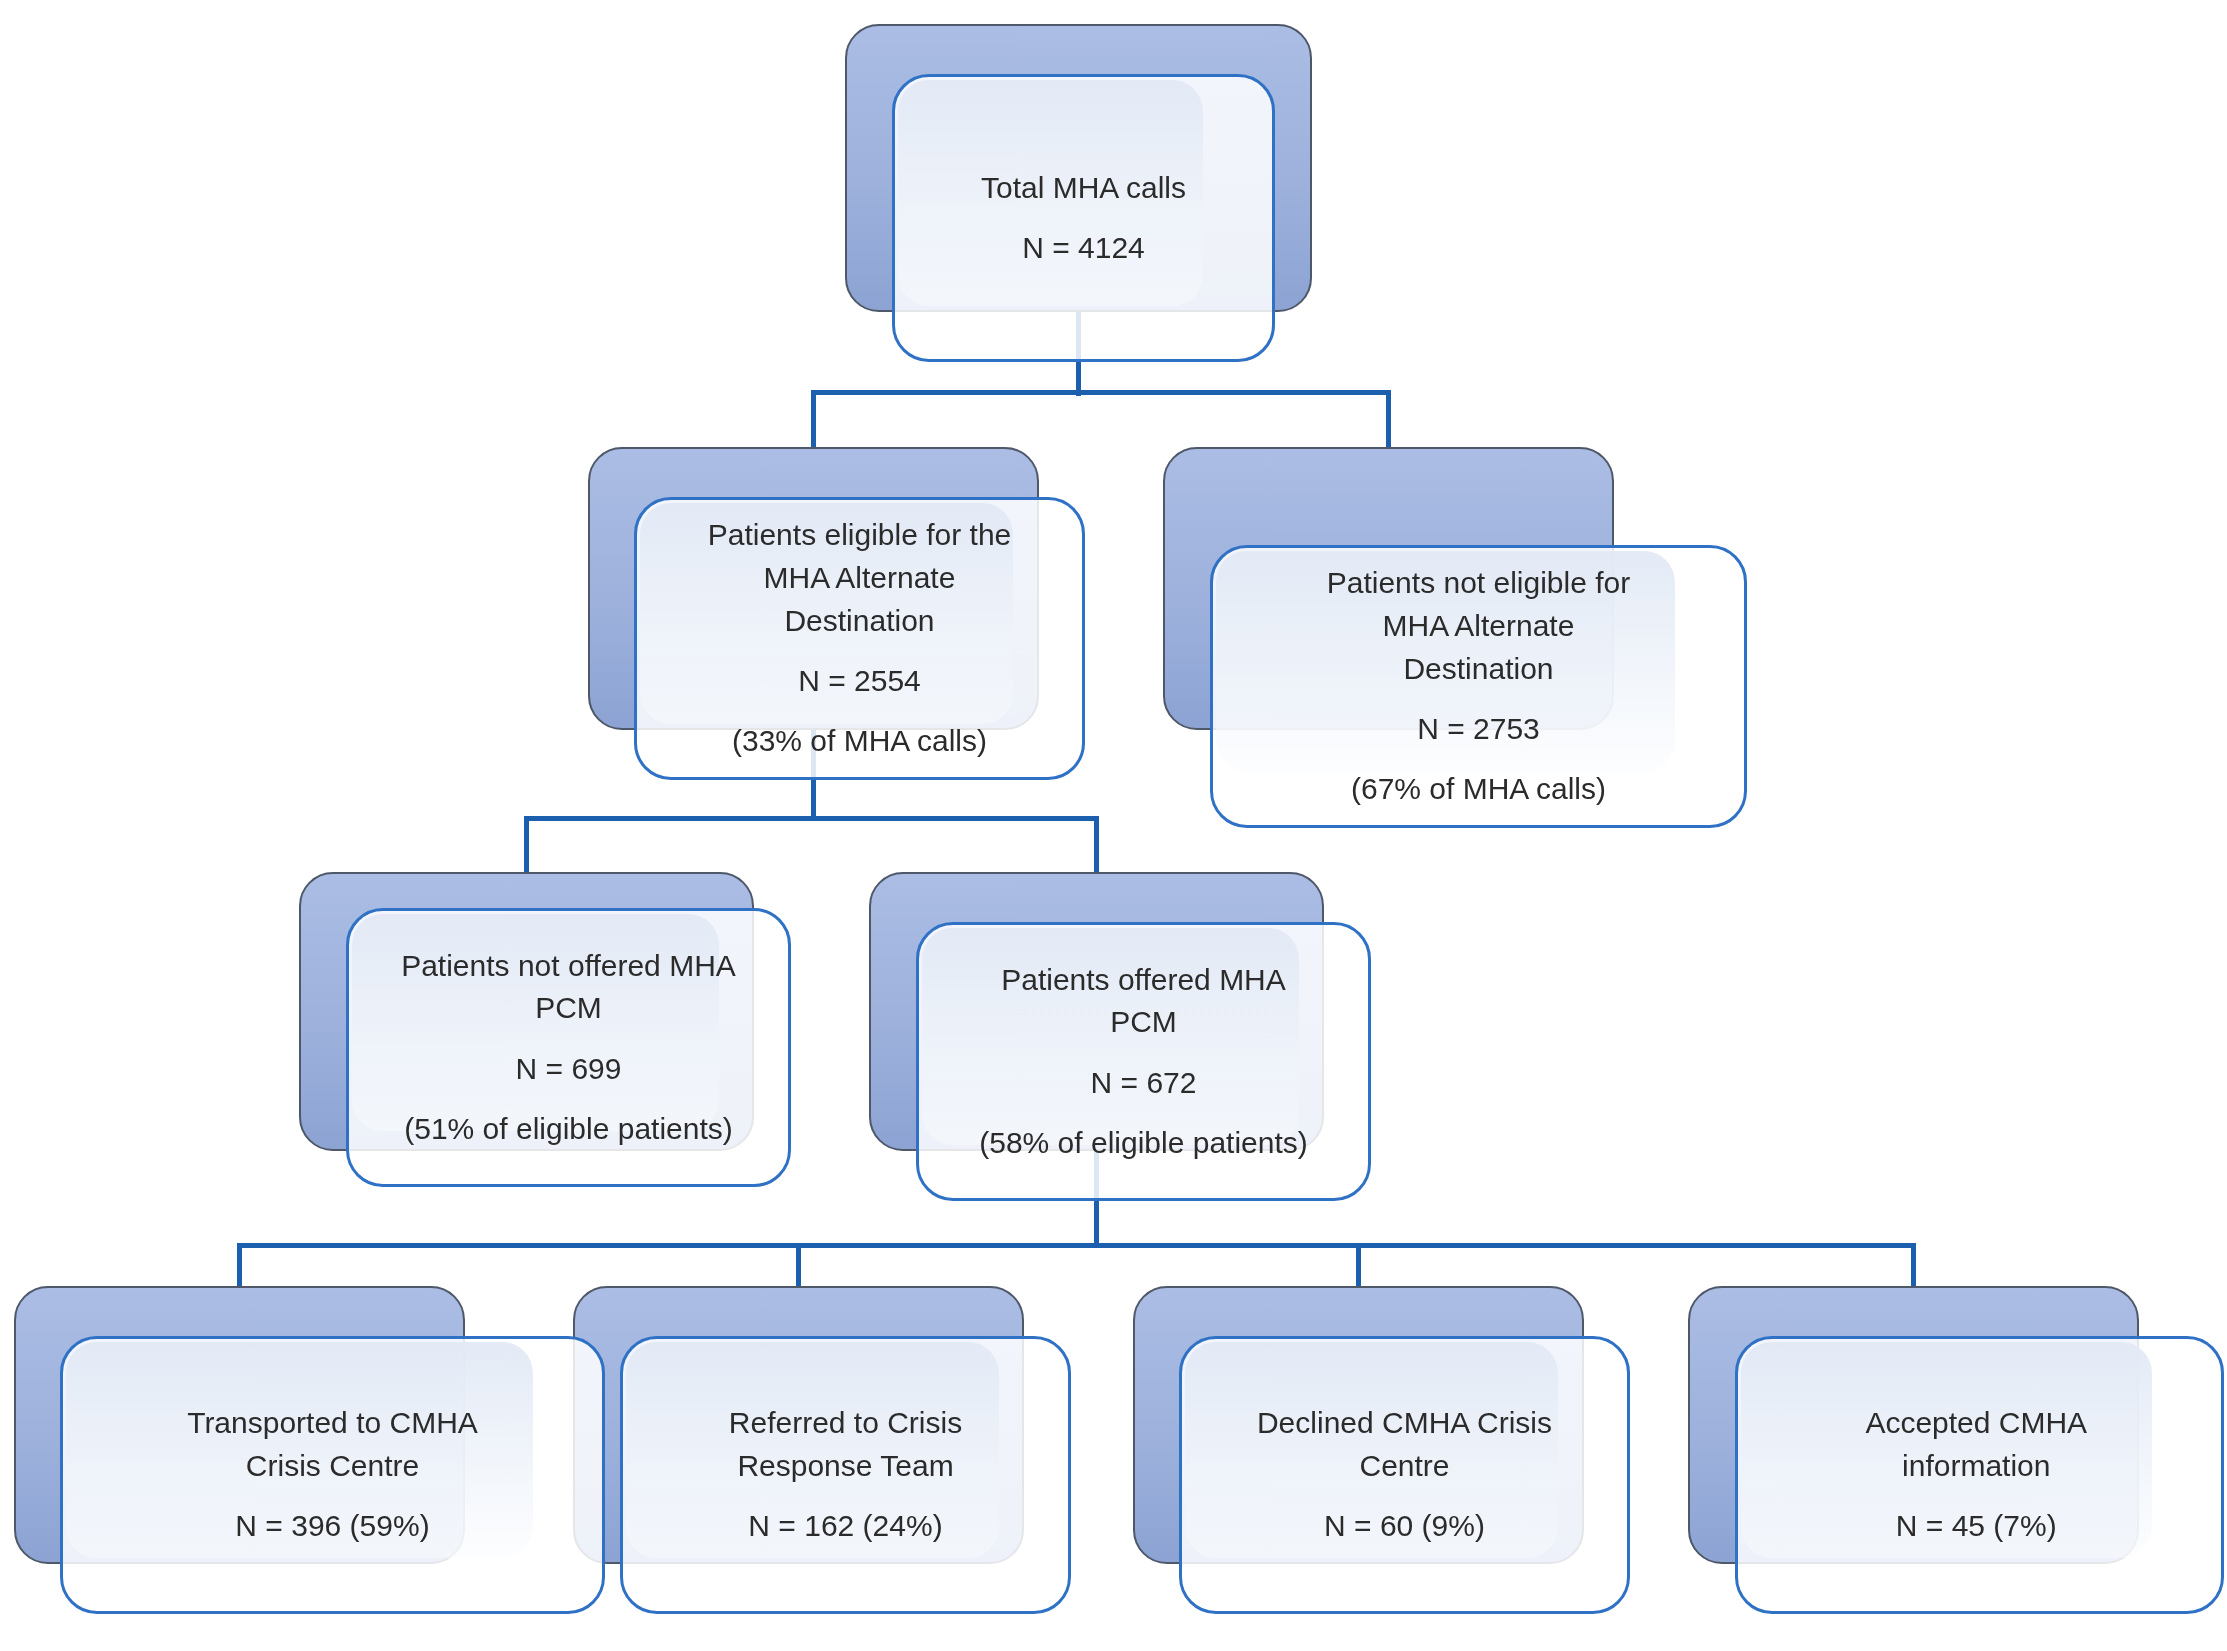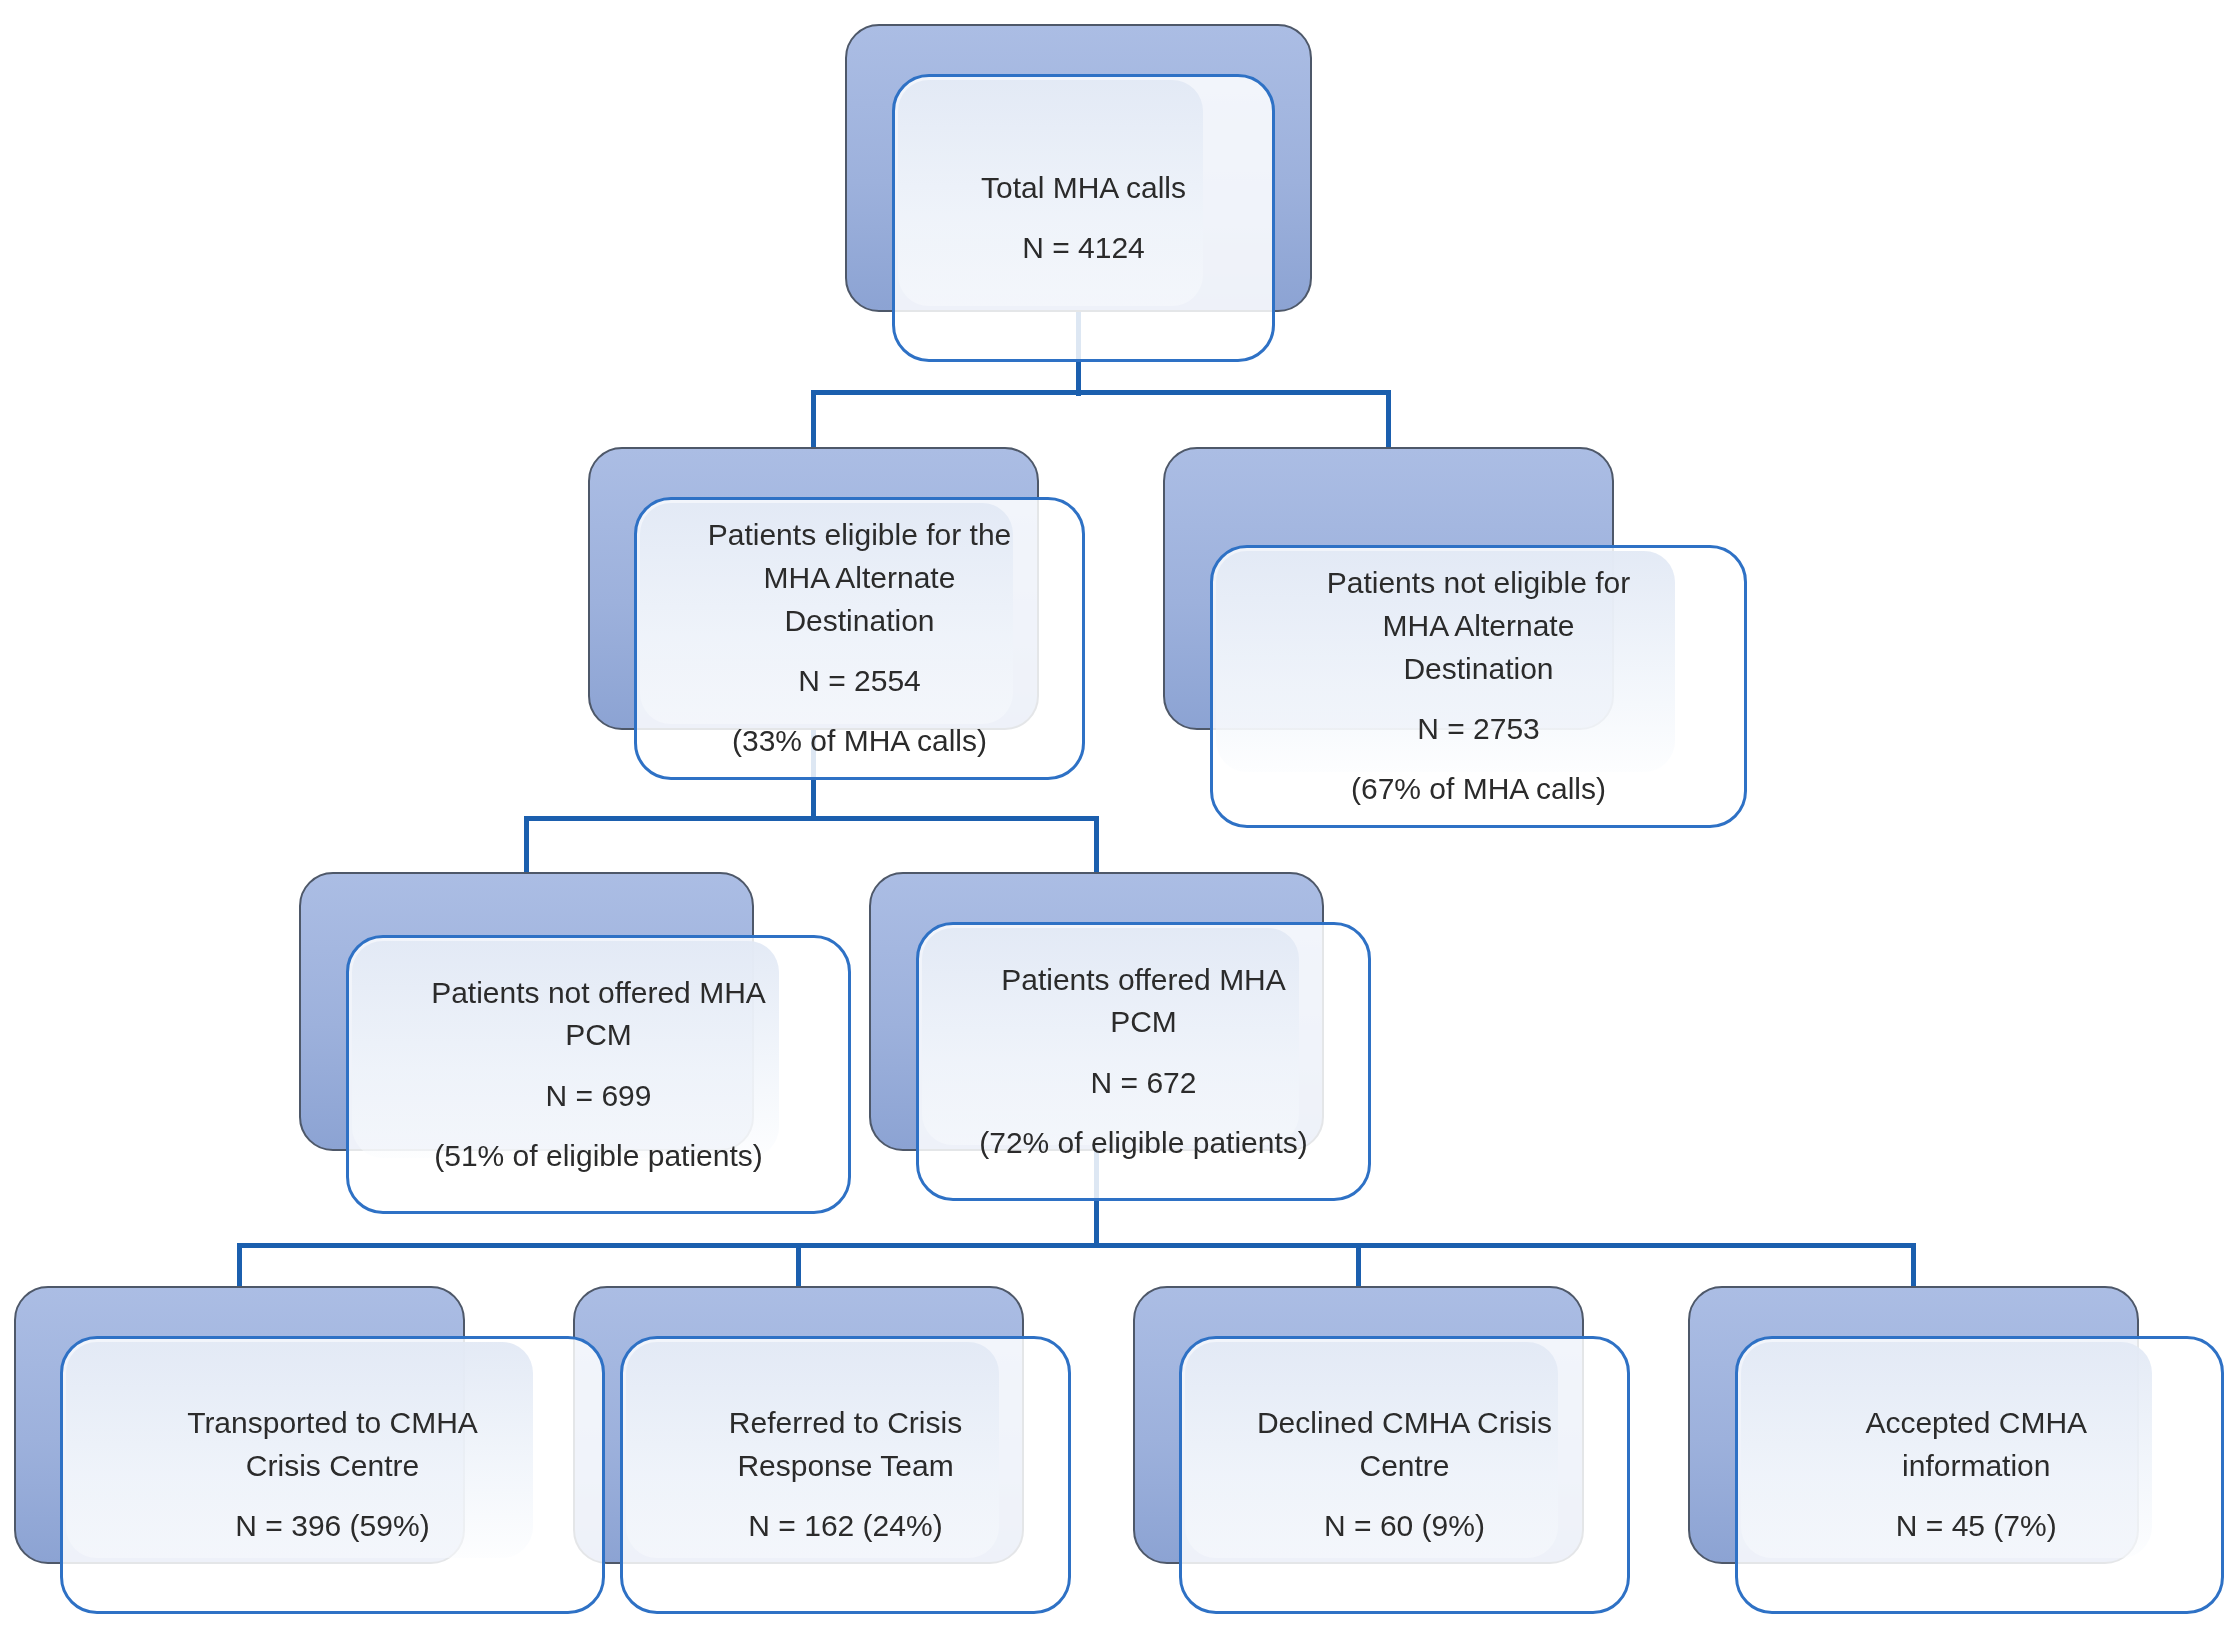--- a/index.html
+++ b/index.html
@@ -99,33 +99,33 @@
   <div class="shadow" style="left:1163px;top:447px;width:451px;height:283px;"></div>
   <div class="card" style="left:1210px;top:497px;width:537px;height:283px;margin-top:48px;">
     <p class="ttl">Patients not eligible for
 MHA Alternate
 Destination</p>
     <p class="nval">N = 2753</p>
     <p class="pct">(67% of MHA calls)</p>
   </div>
 
   <div class="shadow" style="left:299px;top:872px;width:455px;height:279px;"></div>
-  <div class="card" style="left:346px;top:935px;width:505px;height:279px;text-align:center;">
+  <div class="card" style="left:346px;top:908px;width:445px;height:279px;text-align:center;">
     <p class="ttl">Patients not offered MHA
 PCM</p>
     <p class="nval">N = 699</p>
     <p class="pct">(51% of eligible patients)</p>
   </div>
 
   <div class="shadow" style="left:869px;top:872px;width:455px;height:279px;"></div>
   <div class="card" style="left:916px;top:922px;width:455px;height:279px;">
     <p class="ttl">Patients offered MHA
 PCM</p>
     <p class="nval">N = 672</p>
-    <p class="pct">(72% of eligible patients)</p>
+    <p class="pct">(58% of eligible patients)</p>
   </div>
 
   <div class="shadow" style="left:13.7px;top:1286px;width:451px;height:278px;"></div>
   <div class="card" style="left:60px;top:1336px;width:545px;height:278px;">
     <p class="ttl">Transported to CMHA
 Crisis Centre</p>
     <p class="nval">N = 396 (59%)</p>
   </div>
 
   <div class="shadow" style="left:573px;top:1286px;width:451px;height:278px;"></div>

